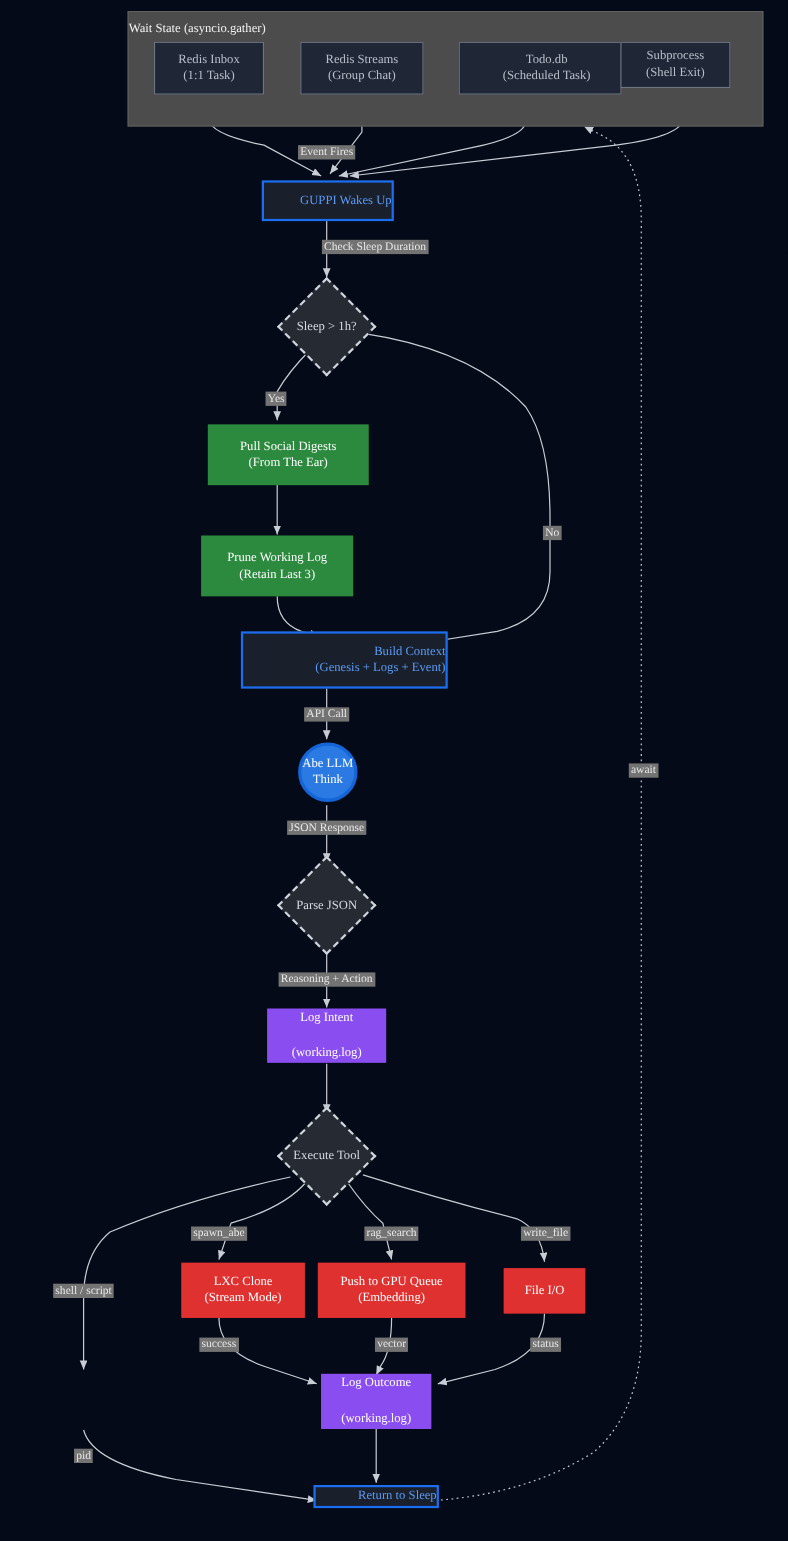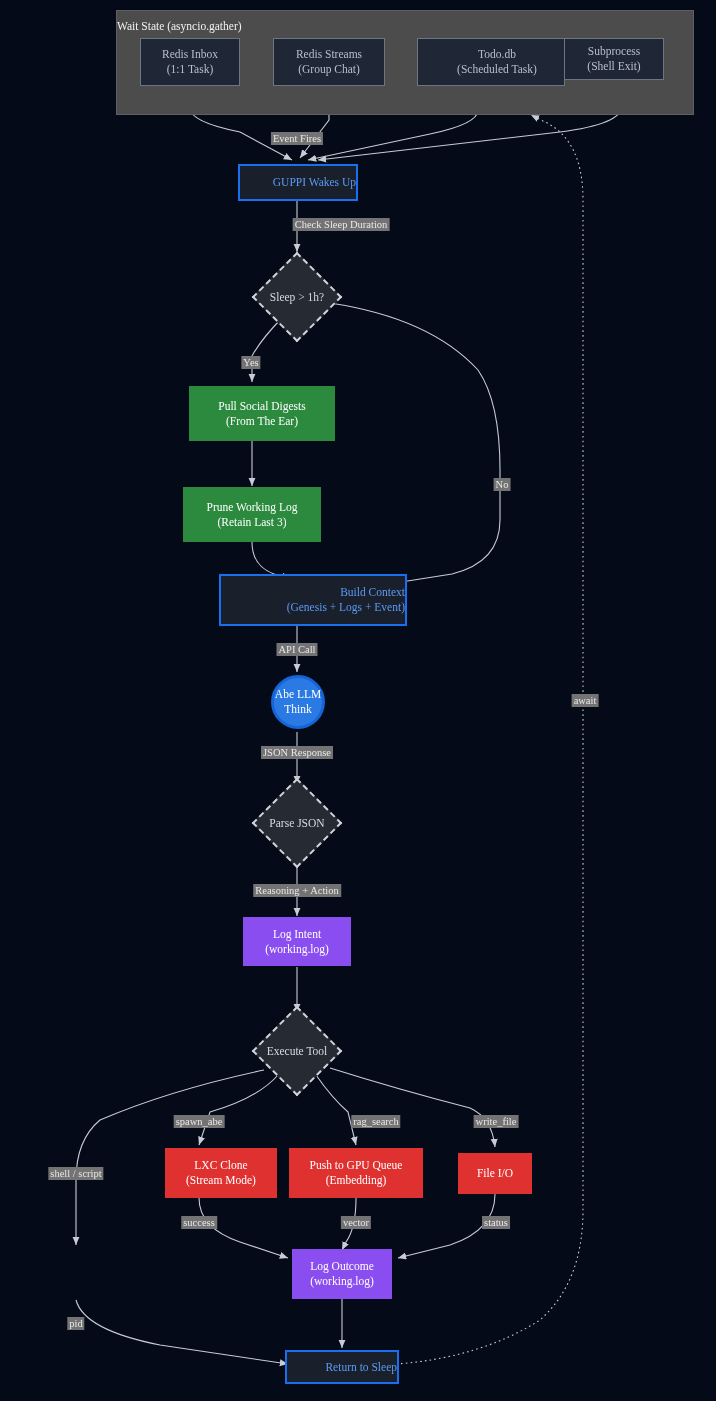--- a/index.html
+++ b/index.html
@@ -78,20 +78,21 @@
   }
   .n-green {
     background: #2b8a3e;
     border: 1px solid #2b8a3e;
     color: #ffffff;
   }
   .n-purple {
     background: #8a4ef0;
     border: 1px solid #8a4ef0;
     color: #ffffff;
+    justify-content: space-between;
   }
   .n-red {
     background: #e03131;
     border: 1px solid #e03131;
     color: #ffffff;
   }
   .n-circle {
     background: #2b7ae4;
     border: 3px solid #1565d8;
     border-radius: 50%;
@@ -281,33 +282,33 @@
   <div class="node n-red" style="left:458px; top:1153px; width:74px; height:41px;">
     <span class="ln">File I/O</span>
   </div>
 
 
   <div class="node n-purple" style="left:292px; top:1249px; width:100px; height:50px;">
     <span class="ln">Log Outcome</span>
     <span class="ln">(working.log)</span>
   </div>
 
-  <div class="node n-blue" style="left:285px; top:1350px; width:114px; height:34px;">
+  <div class="node n-blue" style="left:285px; top:1350px; width:114px; height:21px;">
     <span class="ln">Return to Sleep</span>
   </div>
 
   <div class="elabel" style="left:297px; top:132px;">Event Fires</div>
   <div class="elabel" style="left:297px; top:218px;margin-left:44px;">Check Sleep Duration</div>
   <div class="elabel" style="left:251px; top:356px;">Yes</div>
   <div class="elabel" style="left:502px; top:434px;margin-top:44px;">No</div>
   <div class="elabel" style="left:297px; top:643px;">API Call</div>
   <div class="elabel" style="left:297px; top:746px;">JSON Response</div>
   <div class="elabel" style="left:297px; top:884px;">Reasoning + Action</div>
   <div class="elabel" style="left:199px; top:1115px;">spawn_abe</div>
-  <div class="elabel" style="left:376px; top:1115px;">rag_search</div>
+  <div class="elabel" style="left:356px; top:1115px;">rag_search</div>
   <div class="elabel" style="left:496px; top:1115px;">write_file</div>
   <div class="elabel" style="left:76px; top:1167px;">shell / script</div>
   <div class="elabel" style="left:199px; top:1216px;">success</div>
   <div class="elabel" style="left:356px; top:1216px;">vector</div>
   <div class="elabel" style="left:496px; top:1216px;">status</div>
   <div class="elabel" style="left:76px; top:1317px;">pid</div>
   <div class="elabel" style="left:585px; top:694px;">await</div>
 
 </div>
 

